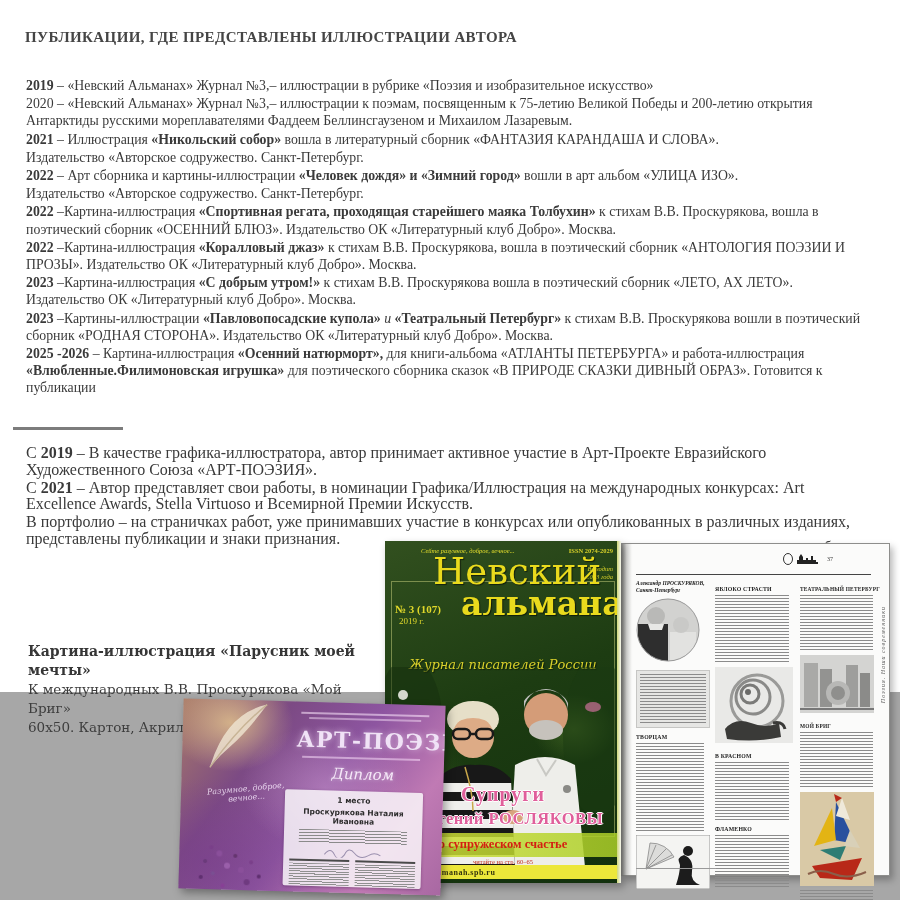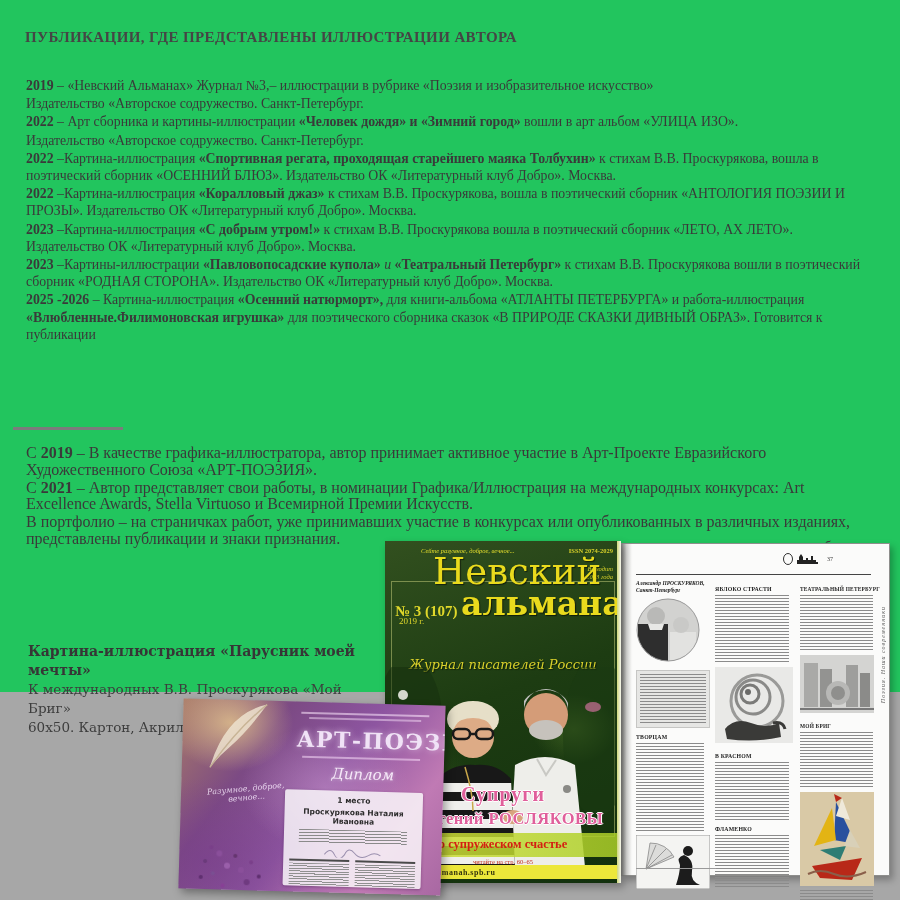--- a/index.html
+++ b/index.html
@@ -1,18 +1,18 @@
 <!DOCTYPE html>
 <html><head>
 <meta charset="utf-8">
 <style>
   html,body{margin:0;padding:0;}
   body{width:900px;height:900px;overflow:hidden;background:#a7a7a7;
        font-family:"Liberation Serif", serif;}
-  .page{position:relative;width:900px;height:692px;background:#22c55e;}
+  .page{position:relative;width:900px;height:692px;background:#ffffff;}
 
   
   .title{position:absolute;left:25px;top:29px;font-size:15px;font-weight:bold;
          letter-spacing:.4px;color:#454545;margin:0;}
   .pub-list{position:absolute;left:25px;top:76px;width:842px;font-size:13.8px;
             line-height:17.2px;color:#3a3a3a;}
   .entry{margin:1px;}
   .b{font-weight:bold;}
   .i{font-style:italic;}
   .separator{position:absolute;left:13px;top:427px;width:110px;height:3px;background:#7c7c7c;}
@@ -58,21 +58,21 @@
         border:1px solid rgba(222,226,140,.45);pointer-events:none;}
   .mg-tagline{position:absolute;left:36px;top:6px;font-size:6.5px;font-style:italic;
         color:#e6df2e;}
   .mg-issn{position:absolute;right:8px;top:6px;font-size:6.5px;font-weight:bold;color:#d9d22a;}
   .mg-issueinfo{position:absolute;right:8px;top:24px;font-size:6.5px;font-style:italic;
         color:#d9d22a;text-align:right;line-height:8px;}
   .mg-title1{position:absolute;left:48px;top:12px;font-family:"DejaVu Serif",serif;
         font-weight:normal;font-size:37px;line-height:1;color:#e9da1d;text-shadow:1px 1px 1px rgba(0,0,0,.55);}
   .mg-title2{position:absolute;left:76px;top:46px;font-family:"DejaVu Serif",serif;
         font-weight:bold;font-size:33px;line-height:1;color:#e9da1d;text-shadow:1px 1px 1px rgba(0,0,0,.55);}
-  .mg-issue{position:absolute;left:10px;top:62px;font-size:15px;font-weight:bold;color:#e0d82a;}
+  .mg-issue{position:absolute;left:10px;top:62px;font-size:11px;font-weight:bold;color:#e0d82a;}
   .mg-year{position:absolute;left:14px;top:75px;font-size:9px;color:#e0d82a;text-align:center;}
   .mg-script{position:absolute;left:0;right:0;top:116px;text-align:center;font-style:italic;
         font-family:"DejaVu Serif",serif;font-size:13px;color:#d9d02b;text-shadow:1px 1px 1px rgba(0,0,0,.5);}
   .couple{position:absolute;left:0;bottom:16px;}
   .mg-head1{position:absolute;left:0;right:0;top:242px;text-align:center;font-weight:bold;
         font-size:20px;color:#e05f9b;letter-spacing:1px;
         text-shadow:-1px 0 #fff,1px 0 #fff,0 -1px #fff,0 1px #fff;}
   .mg-head2{position:absolute;left:0;right:0;top:268px;text-align:center;font-weight:bold;
         font-size:16.5px;color:#e05f9b;letter-spacing:.5px;
         text-shadow:-1px 0 #fff,1px 0 #fff,0 -1px #fff,0 1px #fff;}
@@ -130,20 +130,22 @@
 </style>
 </head>
 <body>
 
 <div class="page">
 
   <h1 class="title">ПУБЛИКАЦИИ, ГДЕ ПРЕДСТАВЛЕНЫ ИЛЛЮСТРАЦИИ АВТОРА</h1>
 
   <div class="pub-list">
       <p class="entry"><span class="b">2019</span><span> – «Невский Альманах» Журнал №3,– иллюстрации в рубрике «Поэзия и изобразительное искусство»</span></p>
+      <p class="entry"><span>2020 – «Невский Альманах» Журнал №3,– иллюстрации к поэмам, посвященным к 75-летию Великой Победы и 200-летию открытия Антарктиды русскими мореплавателями Фаддеем Беллинсгаузеном и Михаилом Лазаревым.</span></p>
+      <p class="entry"><span class="b">2021</span><span> – Иллюстрация </span><span class="b">«Никольский собор»</span><span> вошла в литературный сборник «ФАНТАЗИЯ КАРАНДАША И СЛОВА».</span></p>
       <p class="entry"><span>Издательство «Авторское содружество. Санкт-Петербург.</span></p>
       <p class="entry"><span class="b">2022</span><span> – Арт сборника и картины-иллюстрации </span><span class="b">«Человек дождя» и «Зимний город»</span><span> вошли в арт альбом «УЛИЦА ИЗО».</span></p>
       <p class="entry"><span>Издательство «Авторское содружество. Санкт-Петербург.</span></p>
       <p class="entry"><span class="b">2022</span><span> –Картина-иллюстрация </span><span class="b">«Спортивная  регата, проходящая старейшего маяка Толбухин»</span><span> к стихам В.В. Проскурякова, вошла в поэтический сборник «ОСЕННИЙ БЛЮЗ». Издательство ОК «Литературный клуб Добро». Москва.</span></p>
       <p class="entry"><span class="b">2022</span><span> –Картина-иллюстрация </span><span class="b">«Коралловый джаз»</span><span> к стихам В.В. Проскурякова, вошла в поэтический сборник «АНТОЛОГИЯ ПОЭЗИИ И ПРОЗЫ». Издательство ОК «Литературный клуб Добро». Москва.</span></p>
       <p class="entry"><span class="b">2023</span><span> –Картина-иллюстрация </span><span class="b">«С добрым утром!»</span><span> к стихам В.В. Проскурякова вошла в поэтический сборник «ЛЕТО, АХ ЛЕТО». Издательство ОК «Литературный клуб Добро». Москва.</span></p>
       <p class="entry"><span class="b">2023</span><span> –Картины-иллюстрации </span><span class="b">«Павловопосадские купола»</span><span> </span><span class="i">и</span><span> </span><span class="b">«Театральный Петербург»</span><span> к стихам В.В. Проскурякова вошли в поэтический сборник «РОДНАЯ СТОРОНА». Издательство ОК «Литературный клуб Добро». Москва.</span></p>
       <p class="entry"><span class="b">2025 -2026</span><span> – Картина-иллюстрация </span><span class="b">«Осенний натюрморт»,</span><span> для книги-альбома  «АТЛАНТЫ ПЕТЕРБУРГА» и работа-иллюстрация </span><span class="b">«Влюбленные.Филимоновская игрушка»</span><span> для поэтического сборника сказок  «В ПРИРОДЕ СКАЗКИ ДИВНЫЙ ОБРАЗ».  Готовится к публикации</span></p>
     </div>
 

